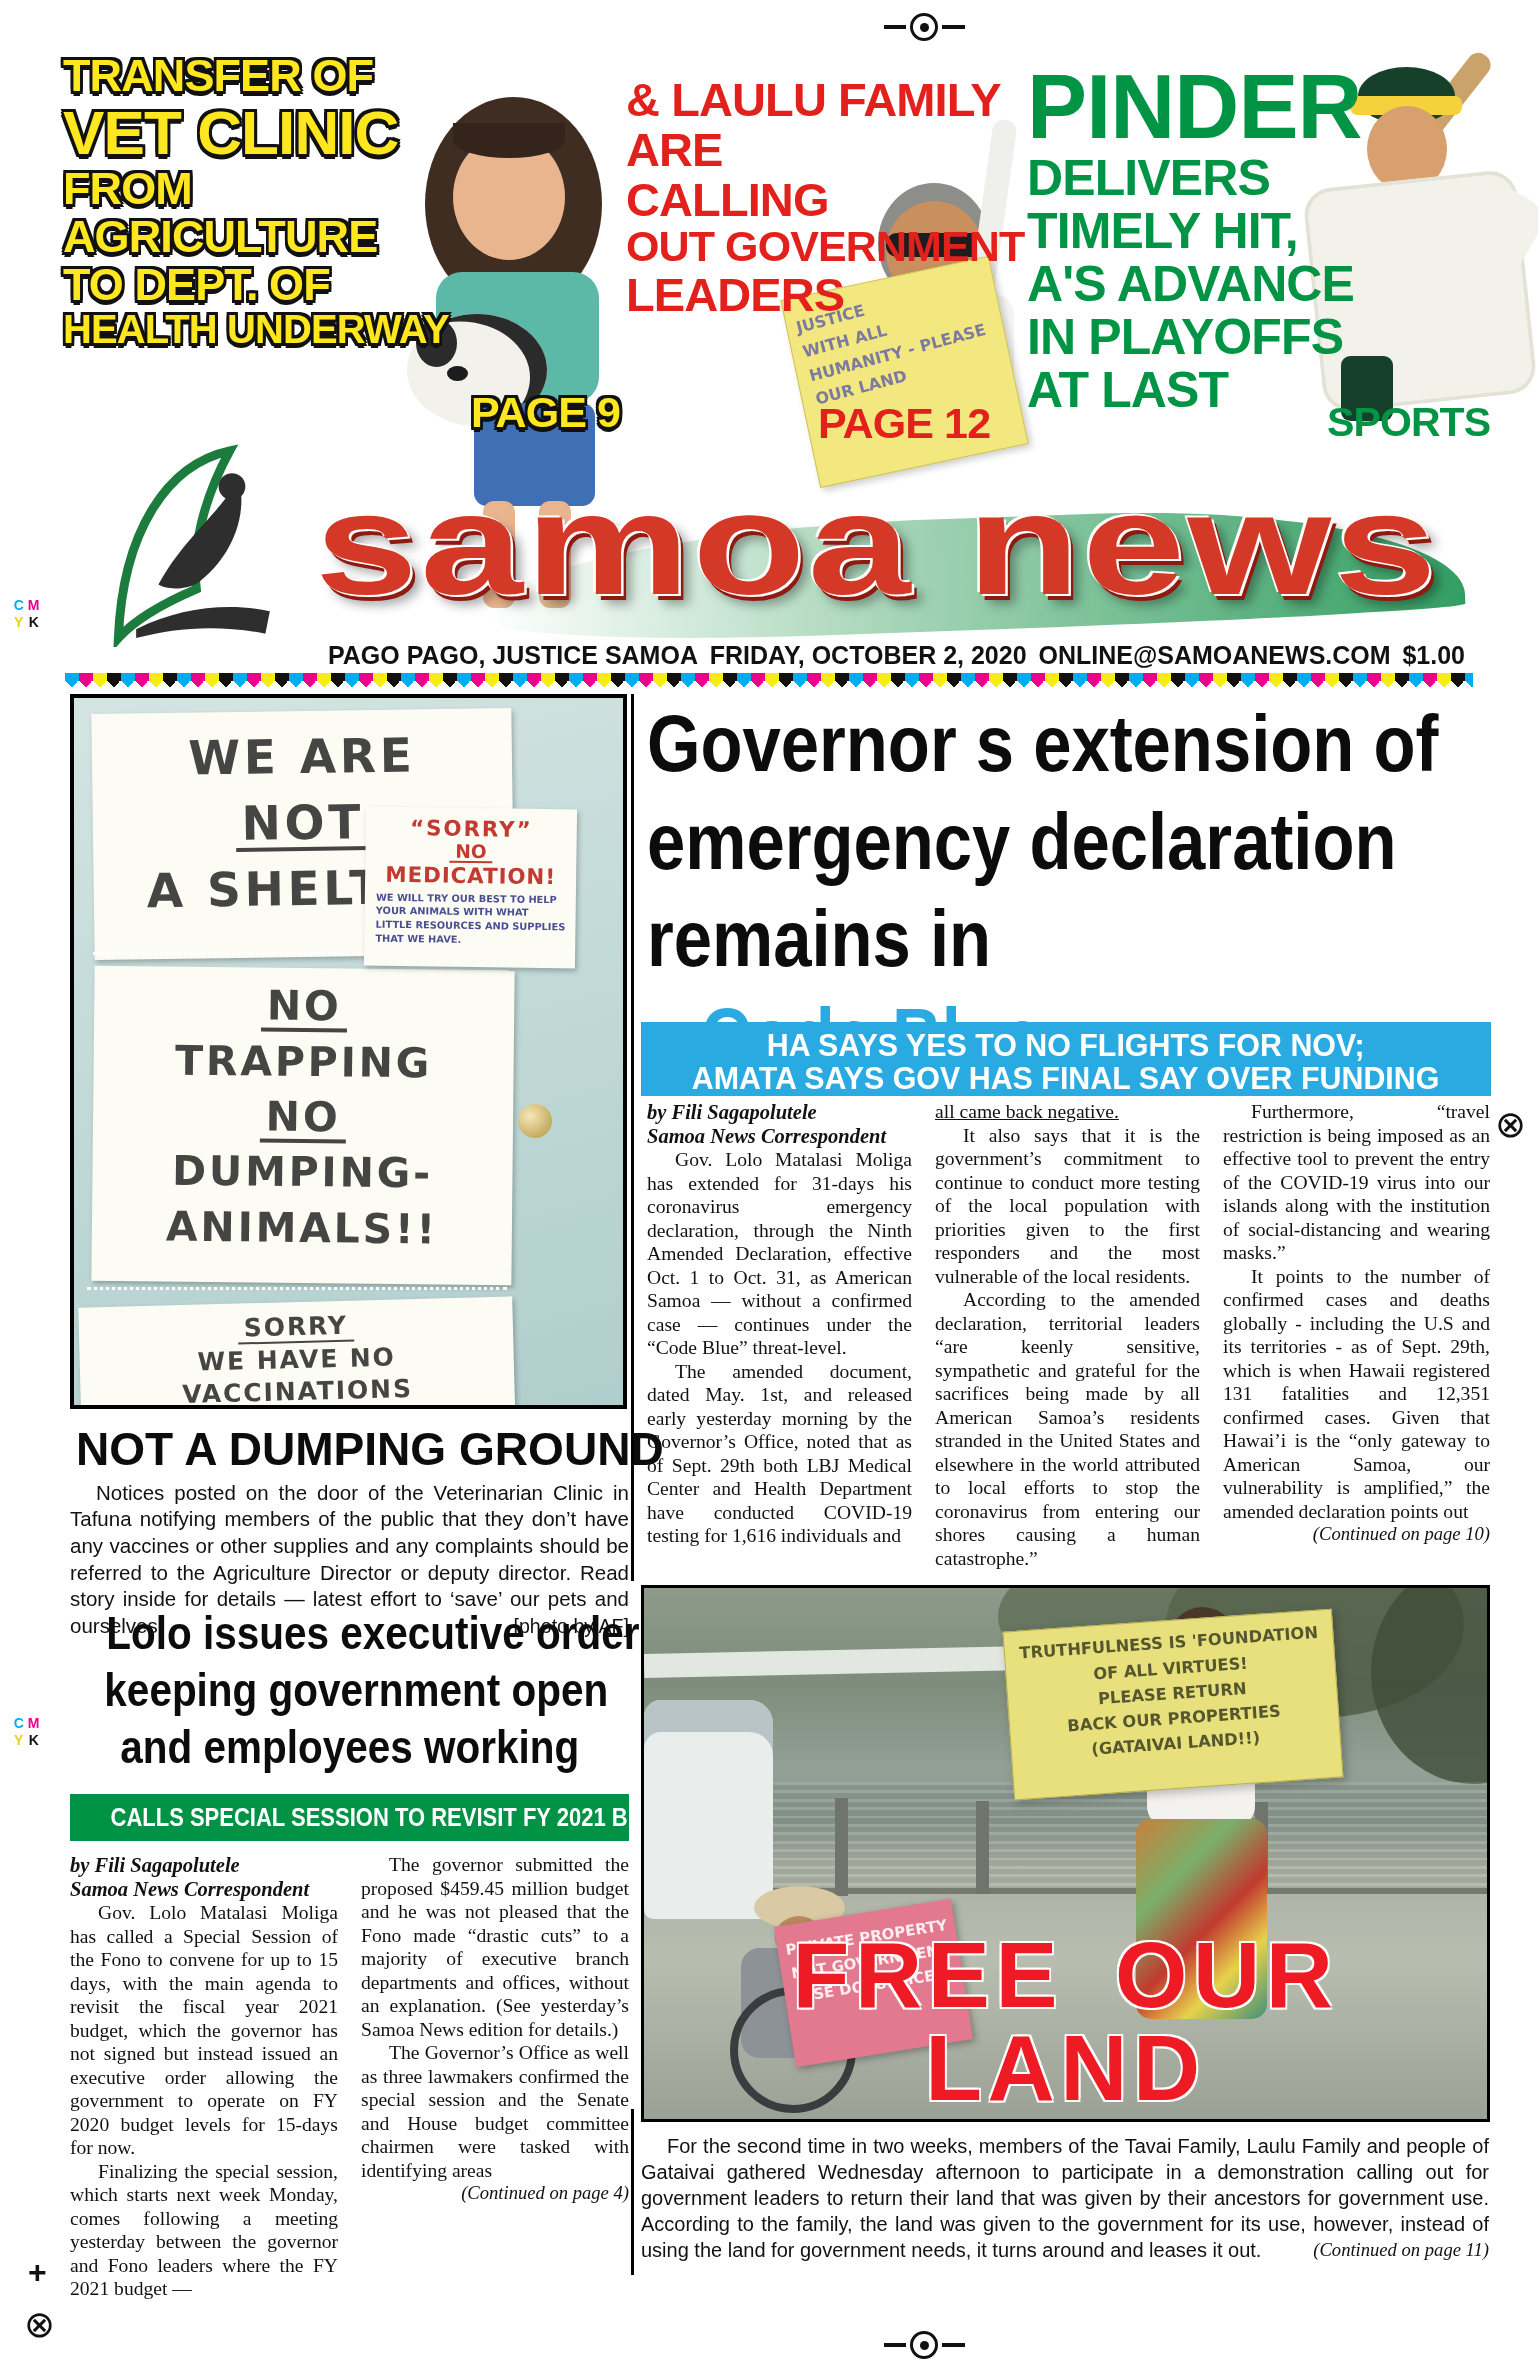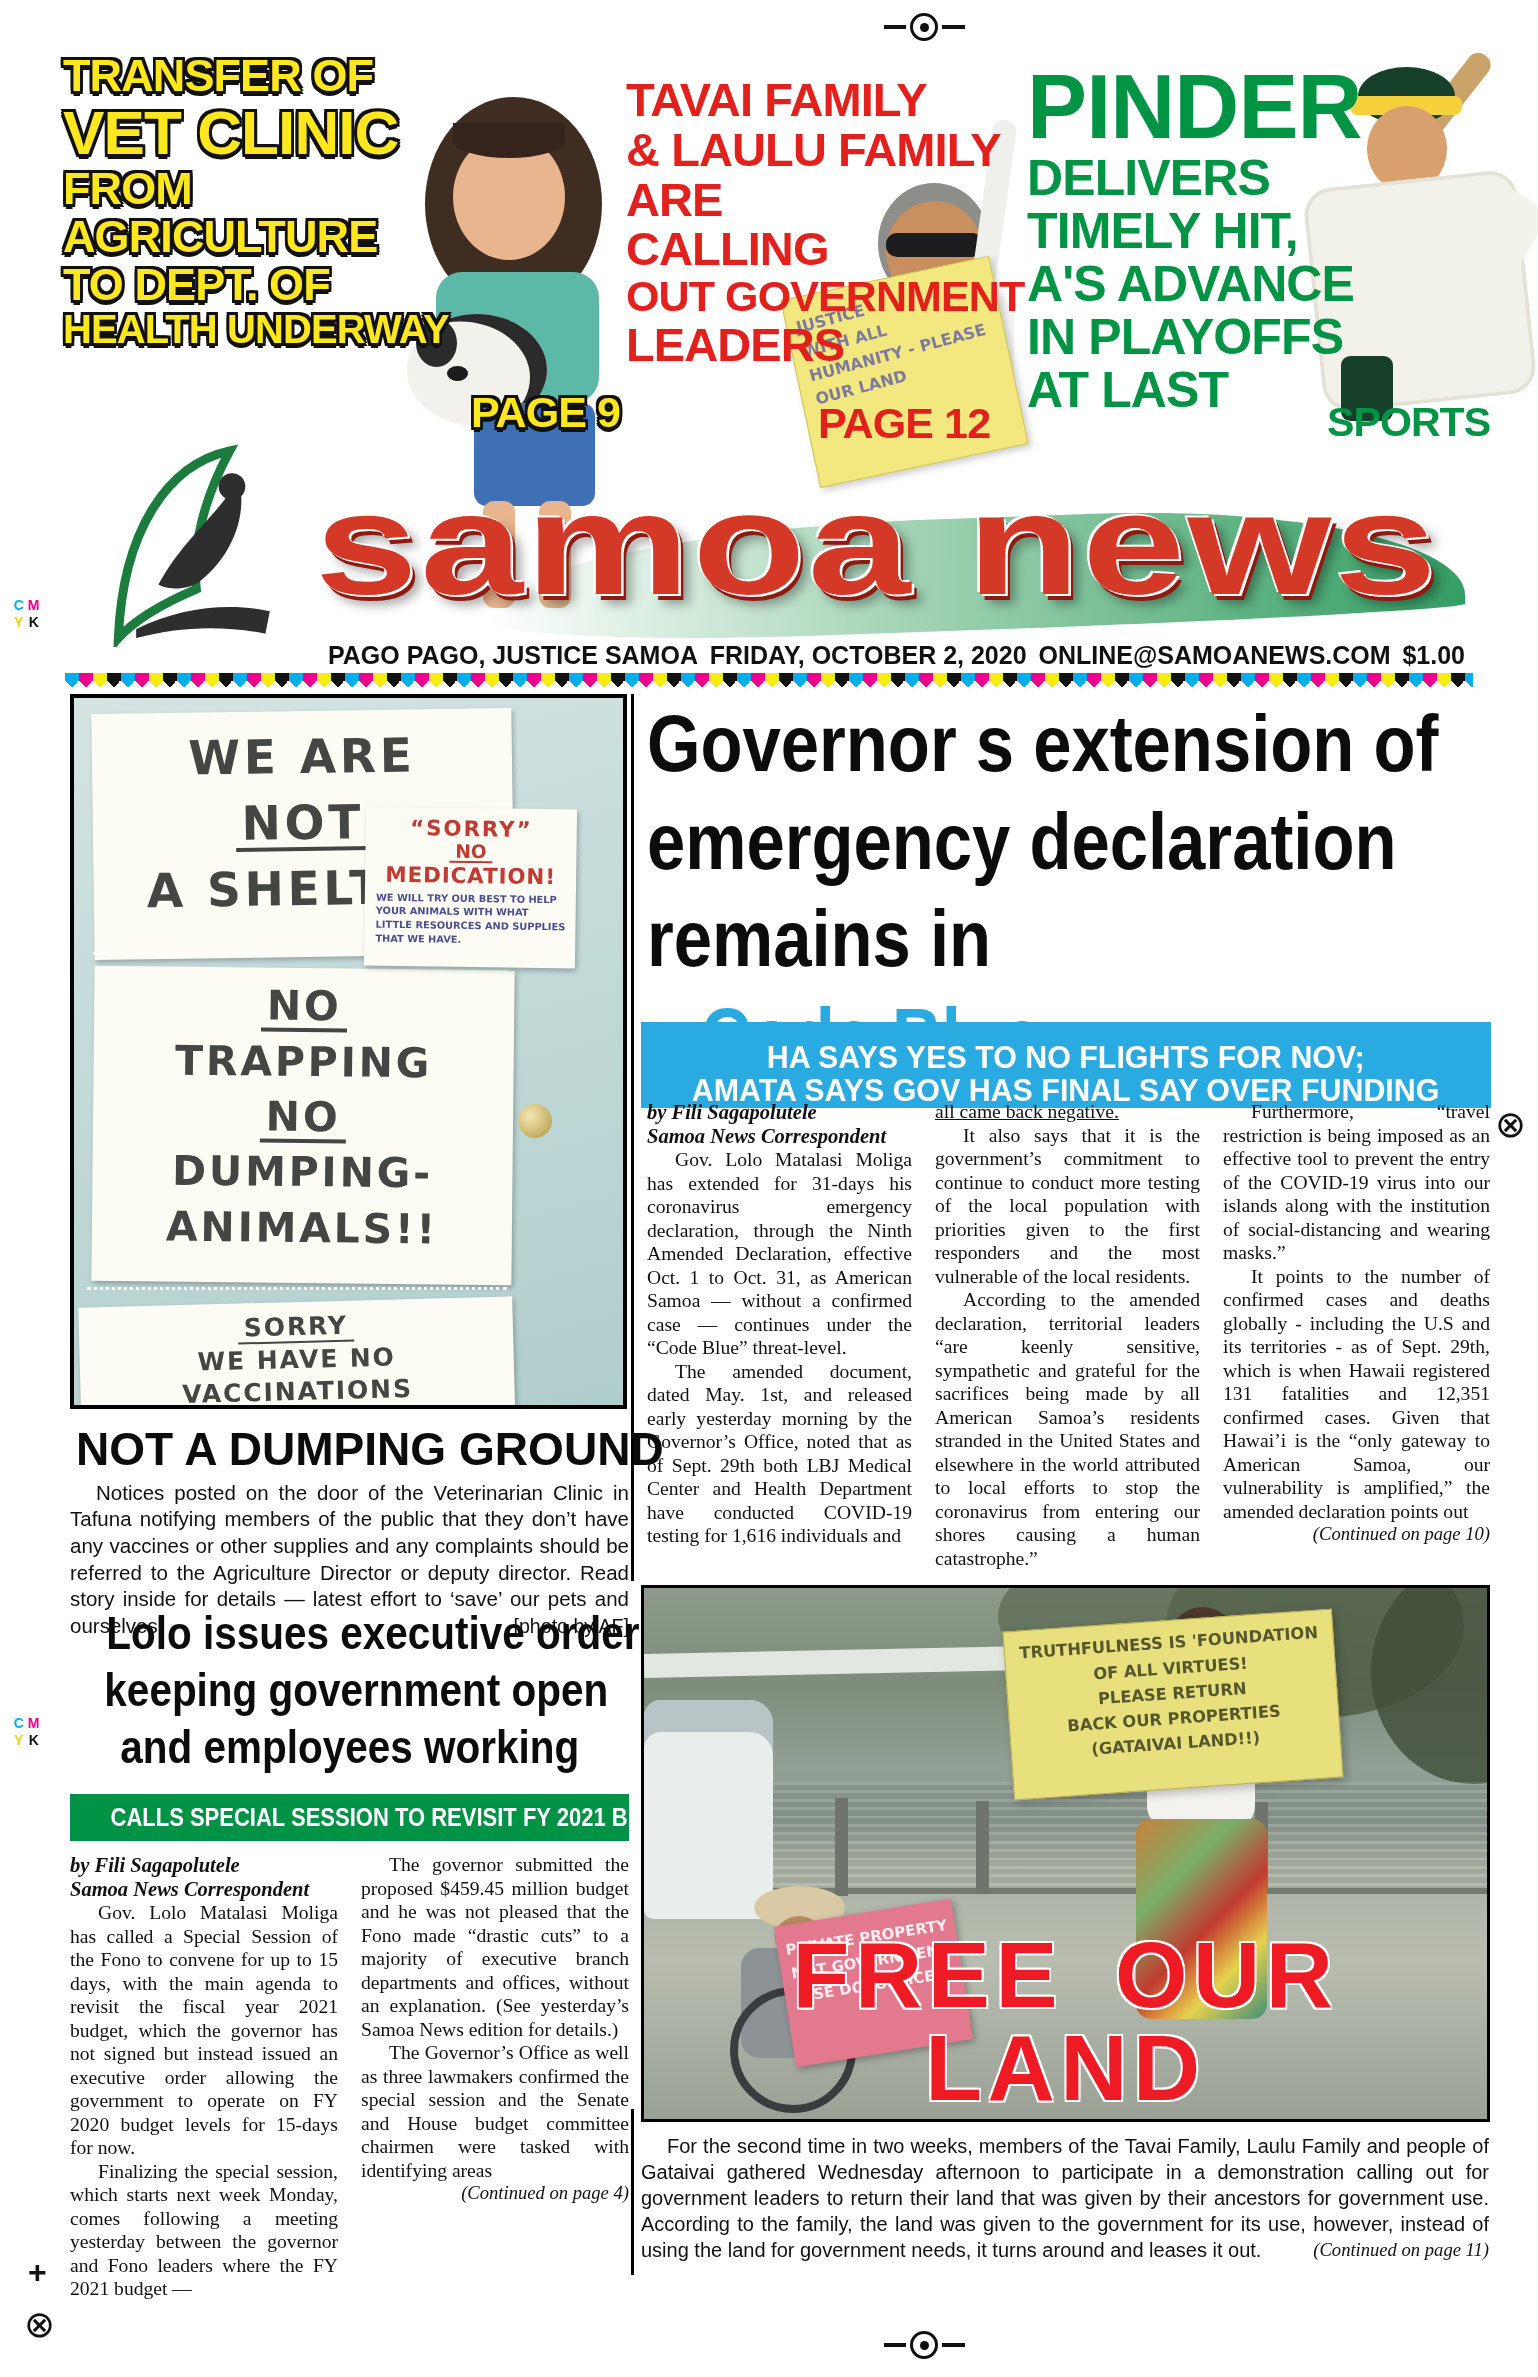--- a/index.html
+++ b/index.html
@@ -128,21 +128,20 @@
     <div style="font-size:45px;">TRANSFER OF</div>
     <div style="font-size:62px;">VET CLINIC</div>
     <div style="font-size:45px;">FROM</div>
     <div style="font-size:45px;">AGRICULTURE</div>
     <div style="font-size:45px;">TO DEPT. OF</div>
     <div style="font-size:40px;">HEALTH UNDERWAY</div>
   </div>
   <div class="x tz yel" style="left:471px;top:390px;font-size:43px;">PAGE 9</div>
 
   <div class="x tz red" style="left:626px;top:75px;">
-    <div style="font-size:47px;">TAVAI FAMILY</div>
     <div style="font-size:47px;">&amp; LAULU FAMILY</div>
     <div style="font-size:47px;">ARE</div>
     <div style="font-size:47px;">CALLING</div>
     <div style="font-size:43px;">OUT GOVERNMENT</div>
     <div style="font-size:47px;">LEADERS</div>
   </div>
   <div class="x tz red" style="left:818px;top:401px;font-size:43px;">PAGE 12</div>
 
   <div class="x tz grn" style="left:1027px;top:62px;">
     <div style="font-size:90px;line-height:1;">PINDER</div>
@@ -233,21 +232,21 @@
 
   <div class="x vrule" style="left:631px;top:694px;height:887px;"></div>
   <div class="x vrule" style="left:631px;top:2109px;height:166px;"></div>
 
   <div class="x bighead" style="left:647px;top:695px;width:846px;font-size:80px;line-height:1.22;">
     <div><span class="cond">Governor s extension of</span></div>
     <div><span class="cond">emergency declaration</span></div>
     <div><span class="cond">remains in</span><span class="cond" style="color:#29abe2;margin-left:54px;">Code Blue</span></div>
   </div>
 
-  <div class="x banner" style="left:641px;top:1022px;width:850px;height:67px;background:#29abe2;padding-top:19px;">
+  <div class="x banner" style="left:641px;top:1022px;width:850px;height:67px;background:#29abe2;padding-top:7px;">
     <div style="font-size:32px;line-height:1.04;"><span class="condc" style="transform:scaleX(.95);">HA SAYS YES TO NO FLIGHTS FOR NOV;</span></div>
     <div style="font-size:32px;line-height:1.04;"><span class="condc" style="transform:scaleX(.95);">AMATA SAYS GOV HAS FINAL SAY OVER FUNDING</span></div>
   </div>
 
   <div class="x col" style="left:647px;top:1100px;width:265px;height:481px;">
     <div class="byline">by Fili Sagapolutele</div>
     <div class="byline">Samoa News Correspondent</div>
     <p class="news">Gov. Lolo Matalasi Moliga has extended for 31-days his coronavirus emergency declaration, through the Ninth Amended Declaration, effective Oct. 1 to Oct. 31, as American Samoa — without a confirmed case — continues under the “Code Blue” threat-level.</p>
     <p class="news">The amended document, dated May. 1st, and released early yesterday morning by the Governor’s Office, noted that as of Sept. 29th both LBJ Medical Center and Health Department have conducted COVID-19 testing for 1,616 individuals and</p>
   </div>

